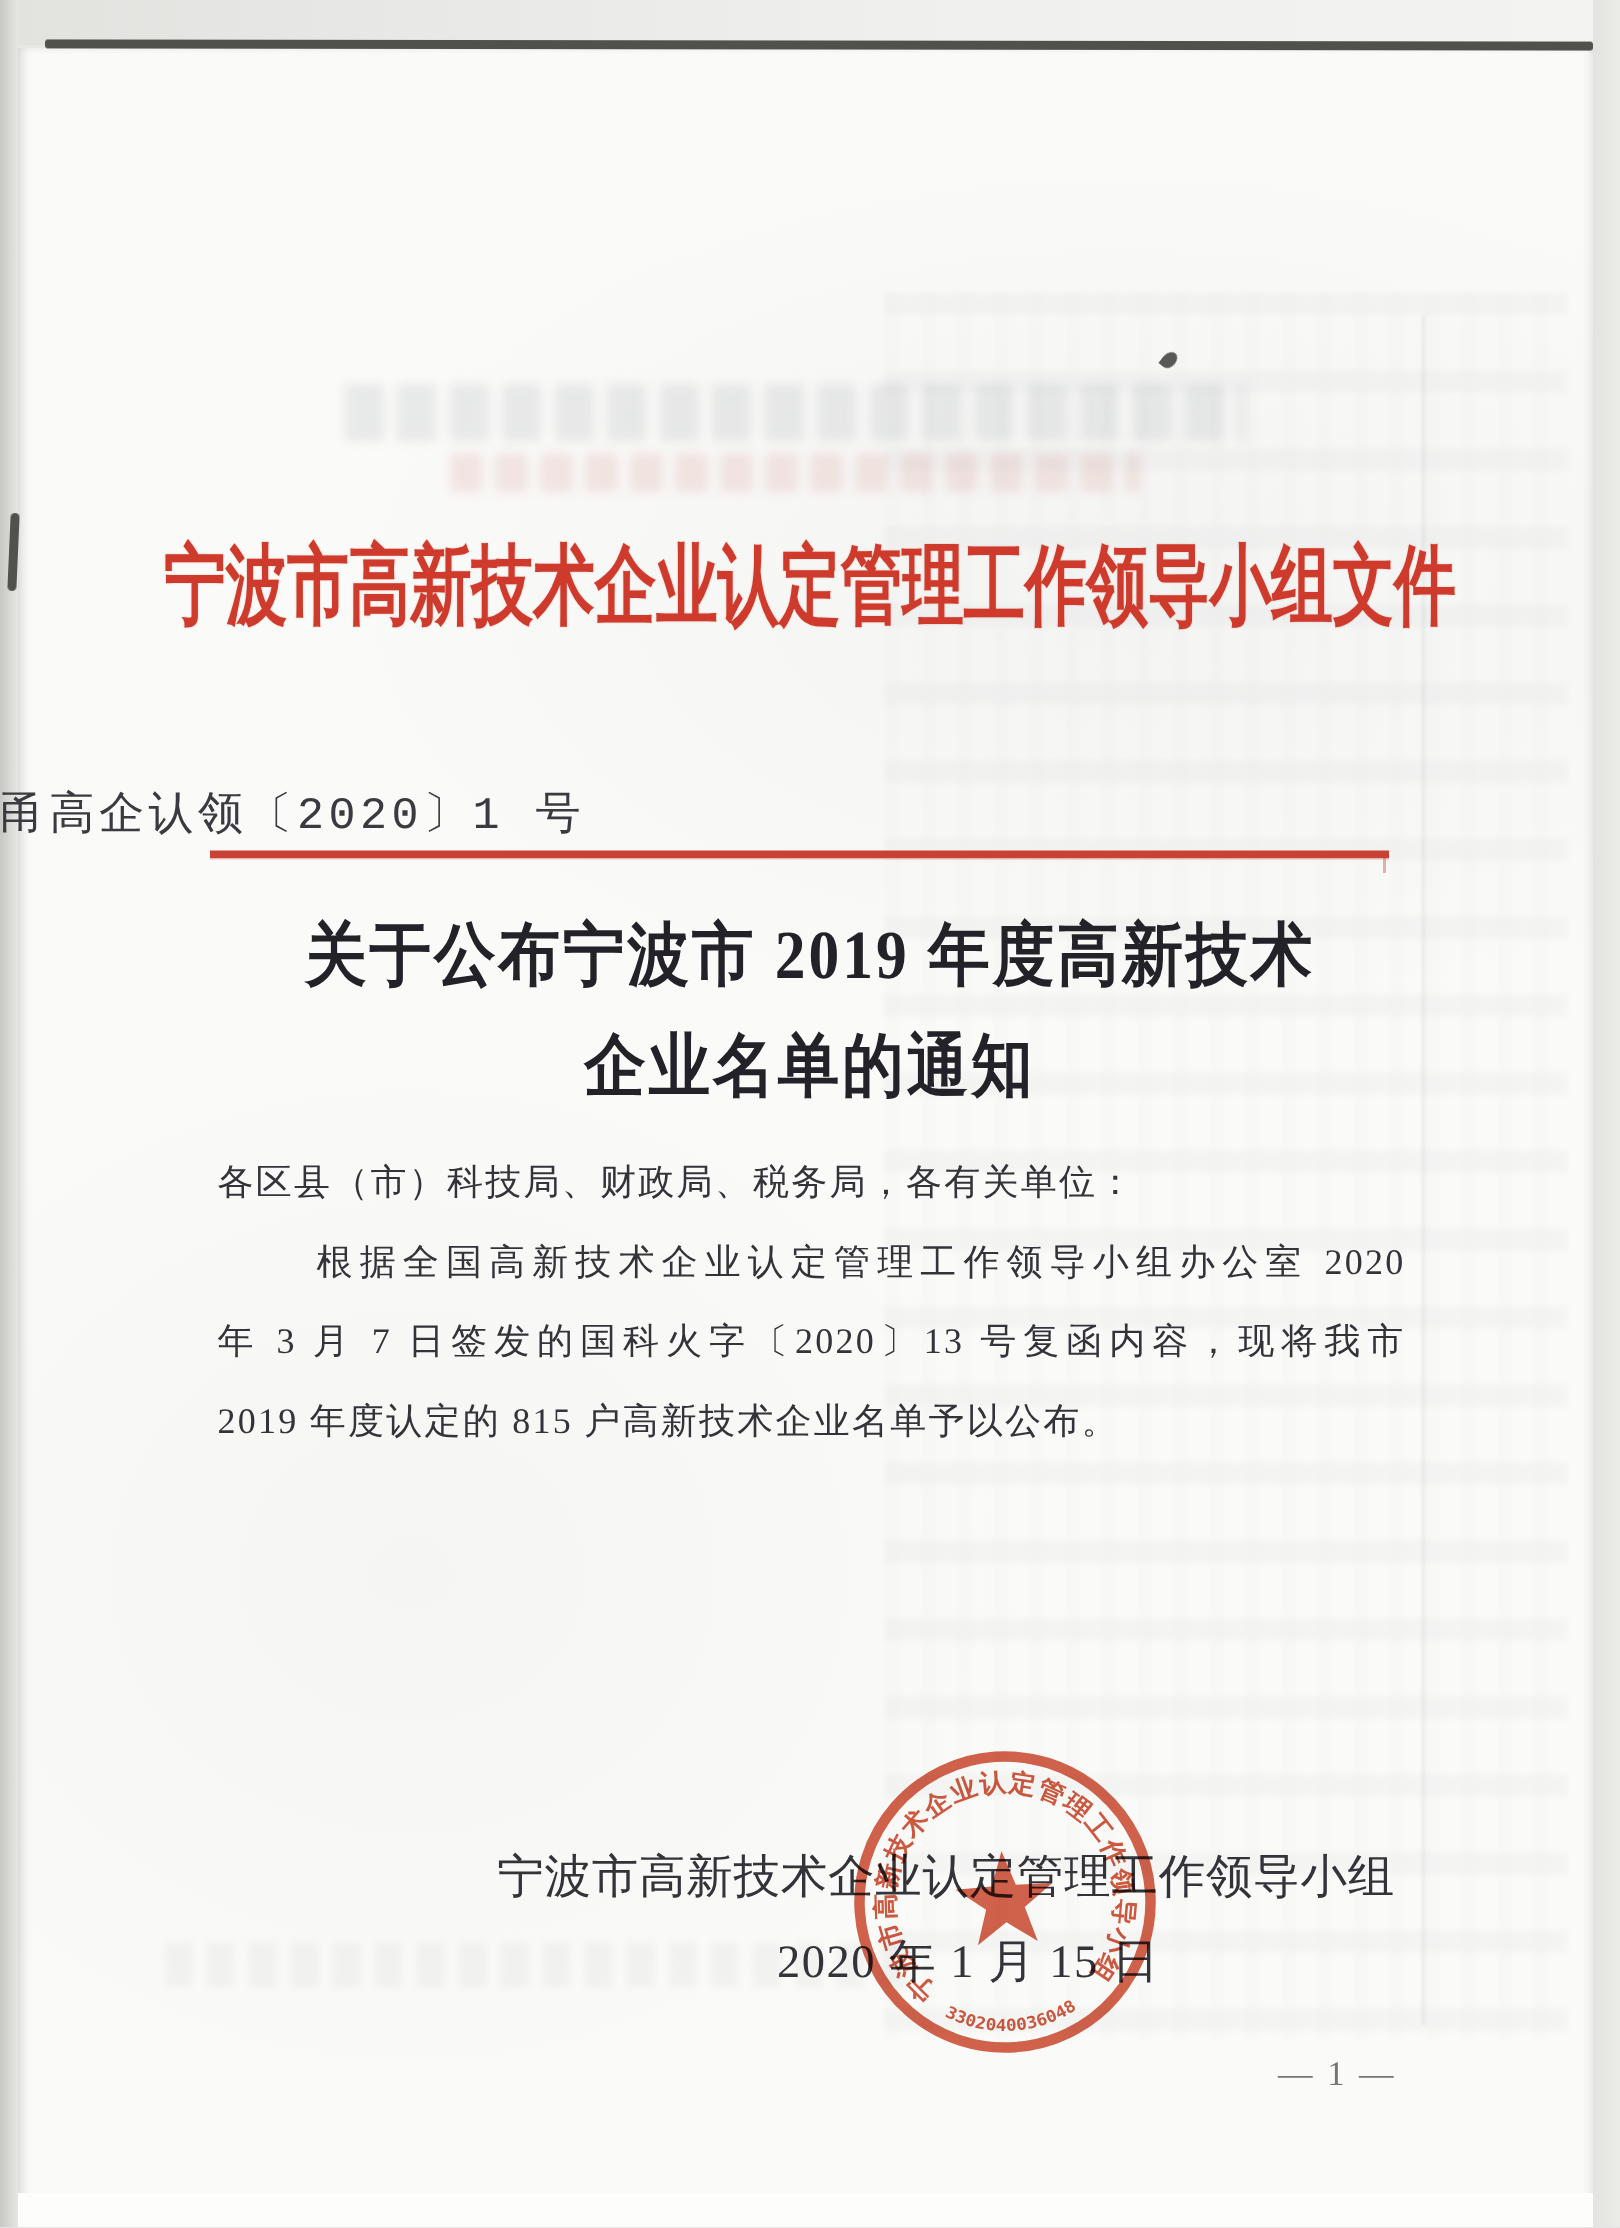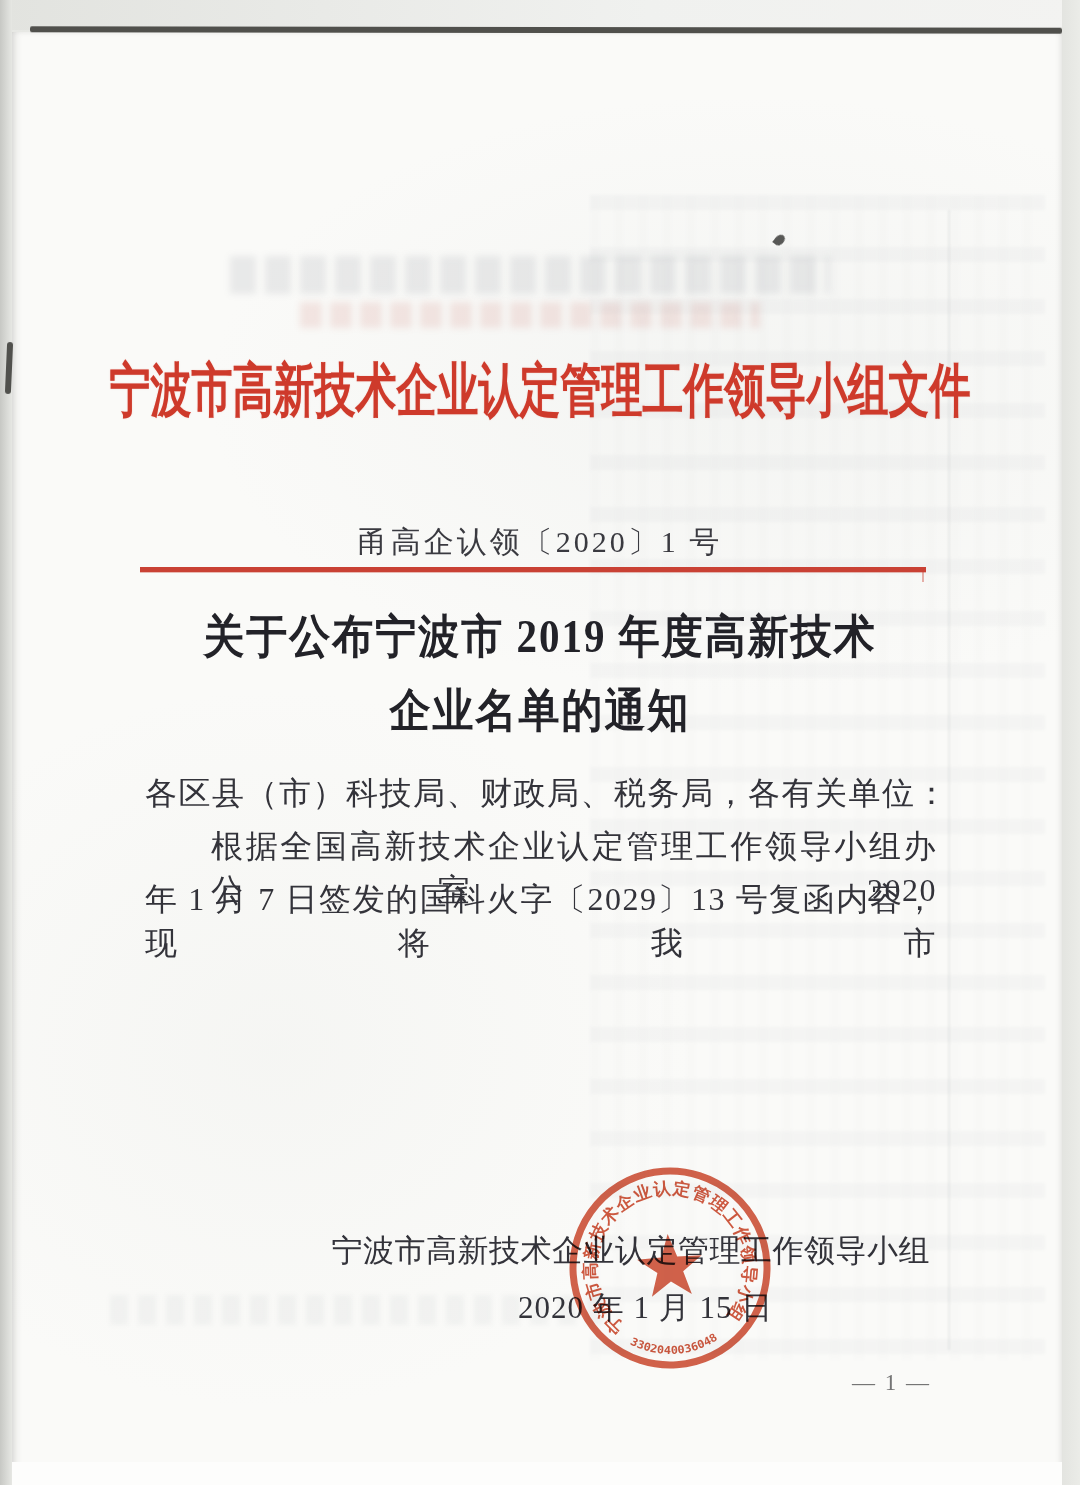--- a/index.html
+++ b/index.html
@@ -44,31 +44,31 @@
     filter:blur(1px);opacity:0.22;}
   .ghost-bottom-left{left:110px;top:1295px;width:500px;height:30px;
     background:repeating-linear-gradient(90deg,rgba(120,128,138,0.45) 0 18px,rgba(0,0,0,0) 18px 28px);
     filter:blur(2.5px);opacity:0.14;}
   .ink-speck{position:absolute;left:775px;top:234px;width:9px;height:12px;background:#3d3d3b;
     border-radius:60% 50% 55% 5%;transform:rotate(38deg);filter:blur(0.4px);opacity:0.85;}
   
   .org-header{position:absolute;left:40px;top:352px;width:1000px;text-align:center;
     font-size:41px;font-weight:bold;color:#ce3a2b;white-space:nowrap;letter-spacing:0px;
     transform:scaleY(1.42);transform-origin:center top;text-shadow:0 0 1px rgba(206,58,43,0.35);}
-  .doc-number{position:absolute;left:0px;top:522px;width:1080px;text-align:center;
-    font-size:30px;color:#3a3a40;letter-spacing:3px;}
+  .doc-number{position:absolute;left:0px;top:522px;width:1080px;text-align:left;
+    font-size:30px;color:#3a3a40;letter-spacing:3px;font-family:Liberation Mono, monospace;}
   .red-rule{position:absolute;left:140px;top:567px;width:786px;height:5px;background:#c94134;
     box-shadow:0 1px 0 rgba(201,65,52,0.35);}
   .red-rule-tick{position:absolute;left:922px;top:571px;width:2px;height:11px;background:#c9413466;}
   .doc-title{position:absolute;left:40px;width:1000px;text-align:center;font-size:41px;
     font-weight:bold;color:#222228;letter-spacing:2px;white-space:nowrap;
     transform:scaleY(1.12);transform-origin:center top;}
   .doc-title.line1{top:606px;}
   .doc-title.line2{top:680px;}
-  .body-line{position:absolute;left:145px;width:792px;font-size:32px;color:#33333a;
+  .body-line{position:absolute;left:145px;width:792px;font-size:24px;color:#33333a;
     letter-spacing:1.5px;white-space:nowrap;}
   .body-line.justify{white-space:normal;text-align:justify;text-align-last:justify;}
   .body-line.indent{padding-left:66px;width:726px;}
   .signature{position:absolute;right:150px;top:1230px;font-size:31px;color:#33333a;
     letter-spacing:0.5px;white-space:nowrap;}
   .date-line{position:absolute;left:518px;top:1287px;font-size:31px;color:#33333a;
     letter-spacing:1px;white-space:nowrap;}
   .page-number{position:absolute;left:852px;top:1370px;font-size:23px;color:#757575;
     letter-spacing:2px;}
   
@@ -101,21 +101,22 @@
   <div class="doc-number">甬高企认领〔2020〕1 号</div>
 
   <div class="red-rule"></div>
   <div class="red-rule-tick"></div>
 
   <div class="doc-title line1">关于公布宁波市 2019 年度高新技术</div>
   <div class="doc-title line2">企业名单的通知</div>
 
   <div class="body-line" style="top:772px">各区县（市）科技局、财政局、税务局，各有关单位：</div>
   <div class="body-line justify indent" style="top:825px">根据全国高新技术企业认定管理工作领导小组办公室 2020</div>
-  <div class="body-line justify" style="top:878px">年 1 月 7 日签发的国科火字〔2029〕13 号复函内容，现将我市</div>
+  <div class="body-line justify" style="top:878px">年 3 月 7 日签发的国科火字〔2020〕13 号复函内容，现将我市</div>
+  <div class="body-line" style="top:931px">2019 年度认定的 815 户高新技术企业名单予以公布。</div>
 
   <div class="signature">宁波市高新技术企业认定管理工作领导小组</div>
   <div class="date-line">2020 年 1 月 15 日</div>
 
   <svg class="seal" viewBox="0 0 210 210" xmlns="http://www.w3.org/2000/svg">
     <circle cx="105" cy="105" r="97" fill="none" stroke="#cd4c31" stroke-width="7" opacity="0.95"></circle>
     <polygon points="105,71 113,94 137.3,94.5 117.9,109.2 125,132.5 105,118.6 85,132.5 92.1,109.2 72.7,94.5 97,94" fill="#cd4c31" opacity="0.95"></polygon>
     <defs>
       <path id="sealRingPath" d="M 55.5 160 A 74 74 0 1 1 154.5 160" fill="none"></path>
       <path id="sealCodePath" d="M 59.4 177.9 A 86 86 0 0 0 150.6 177.9" fill="none"></path>

